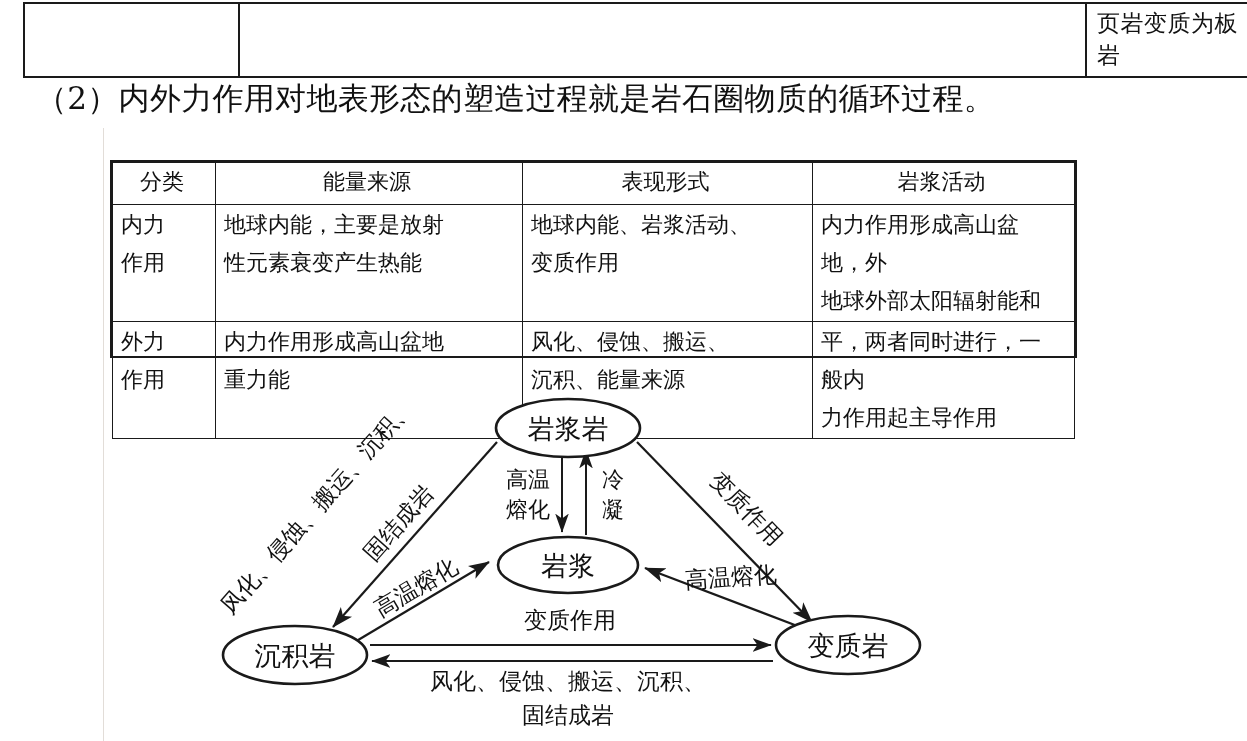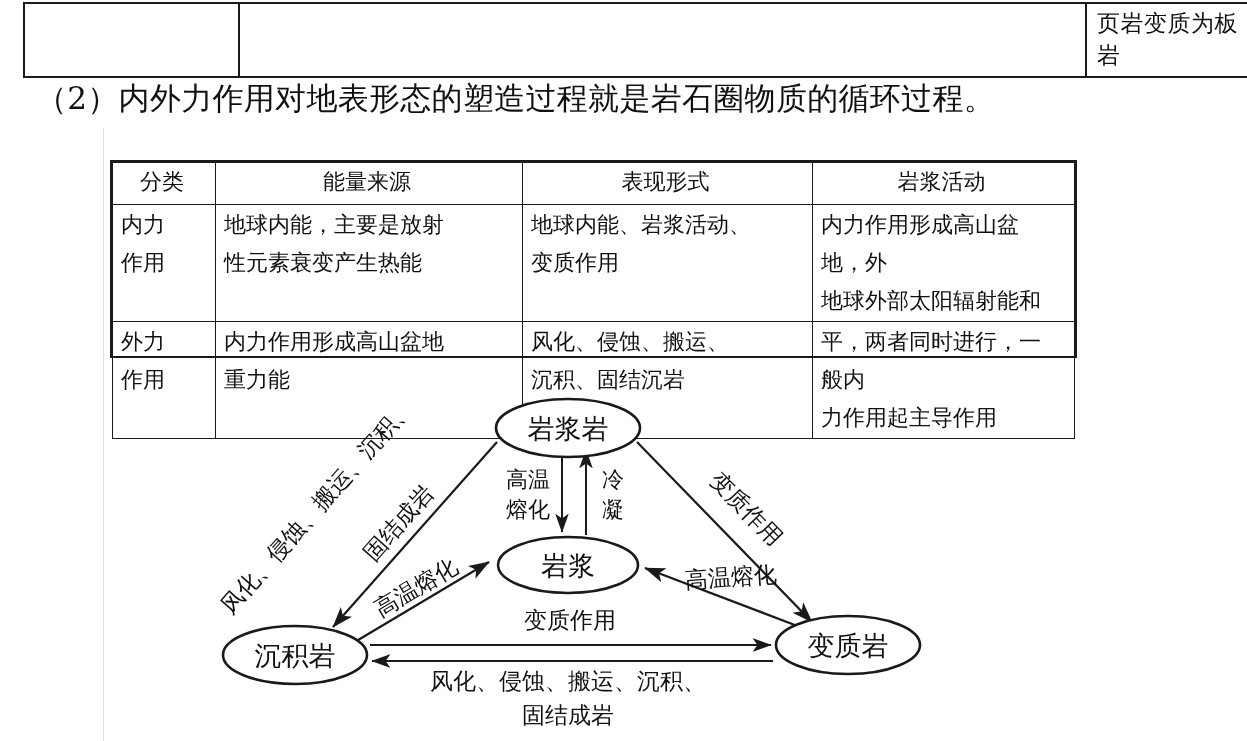--- a/index.html
+++ b/index.html
@@ -151,21 +151,21 @@
           <td class="cell-lines">
             <span>外力</span>
             <span>作用</span>
           </td>
           <td class="cell-lines">
             <span>内力作用形成高山盆地</span>
             <span>重力能</span>
           </td>
           <td class="cell-lines">
             <span>风化、侵蚀、搬运、</span>
-            <span>沉积、固结沉岩</span>
+            <span>沉积、能量来源</span>
           </td>
           <td class="cell-lines">
             <span>平，两者同时进行，一般内</span>
             <span>力作用起主导作用</span>
           </td>
         </tr>
       </tbody>
     </table>
   </div>
 

